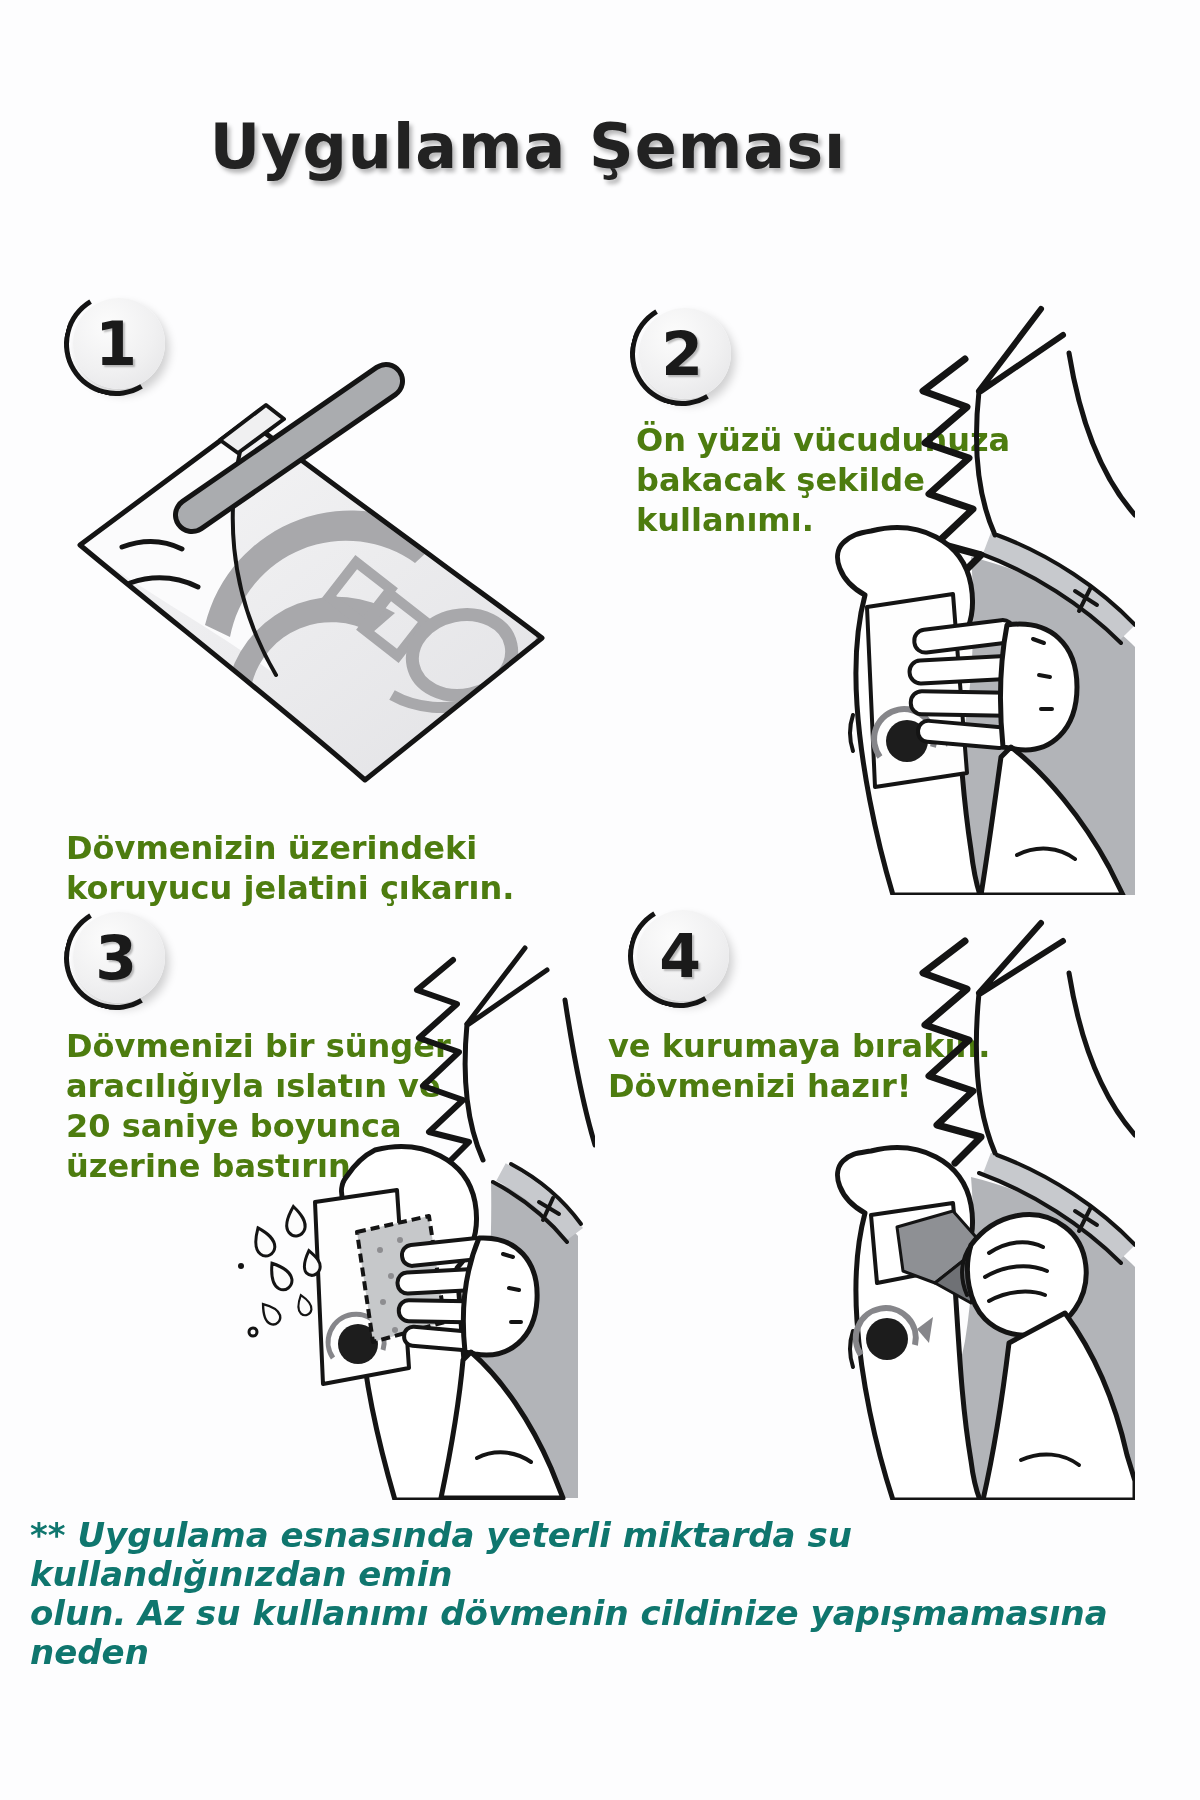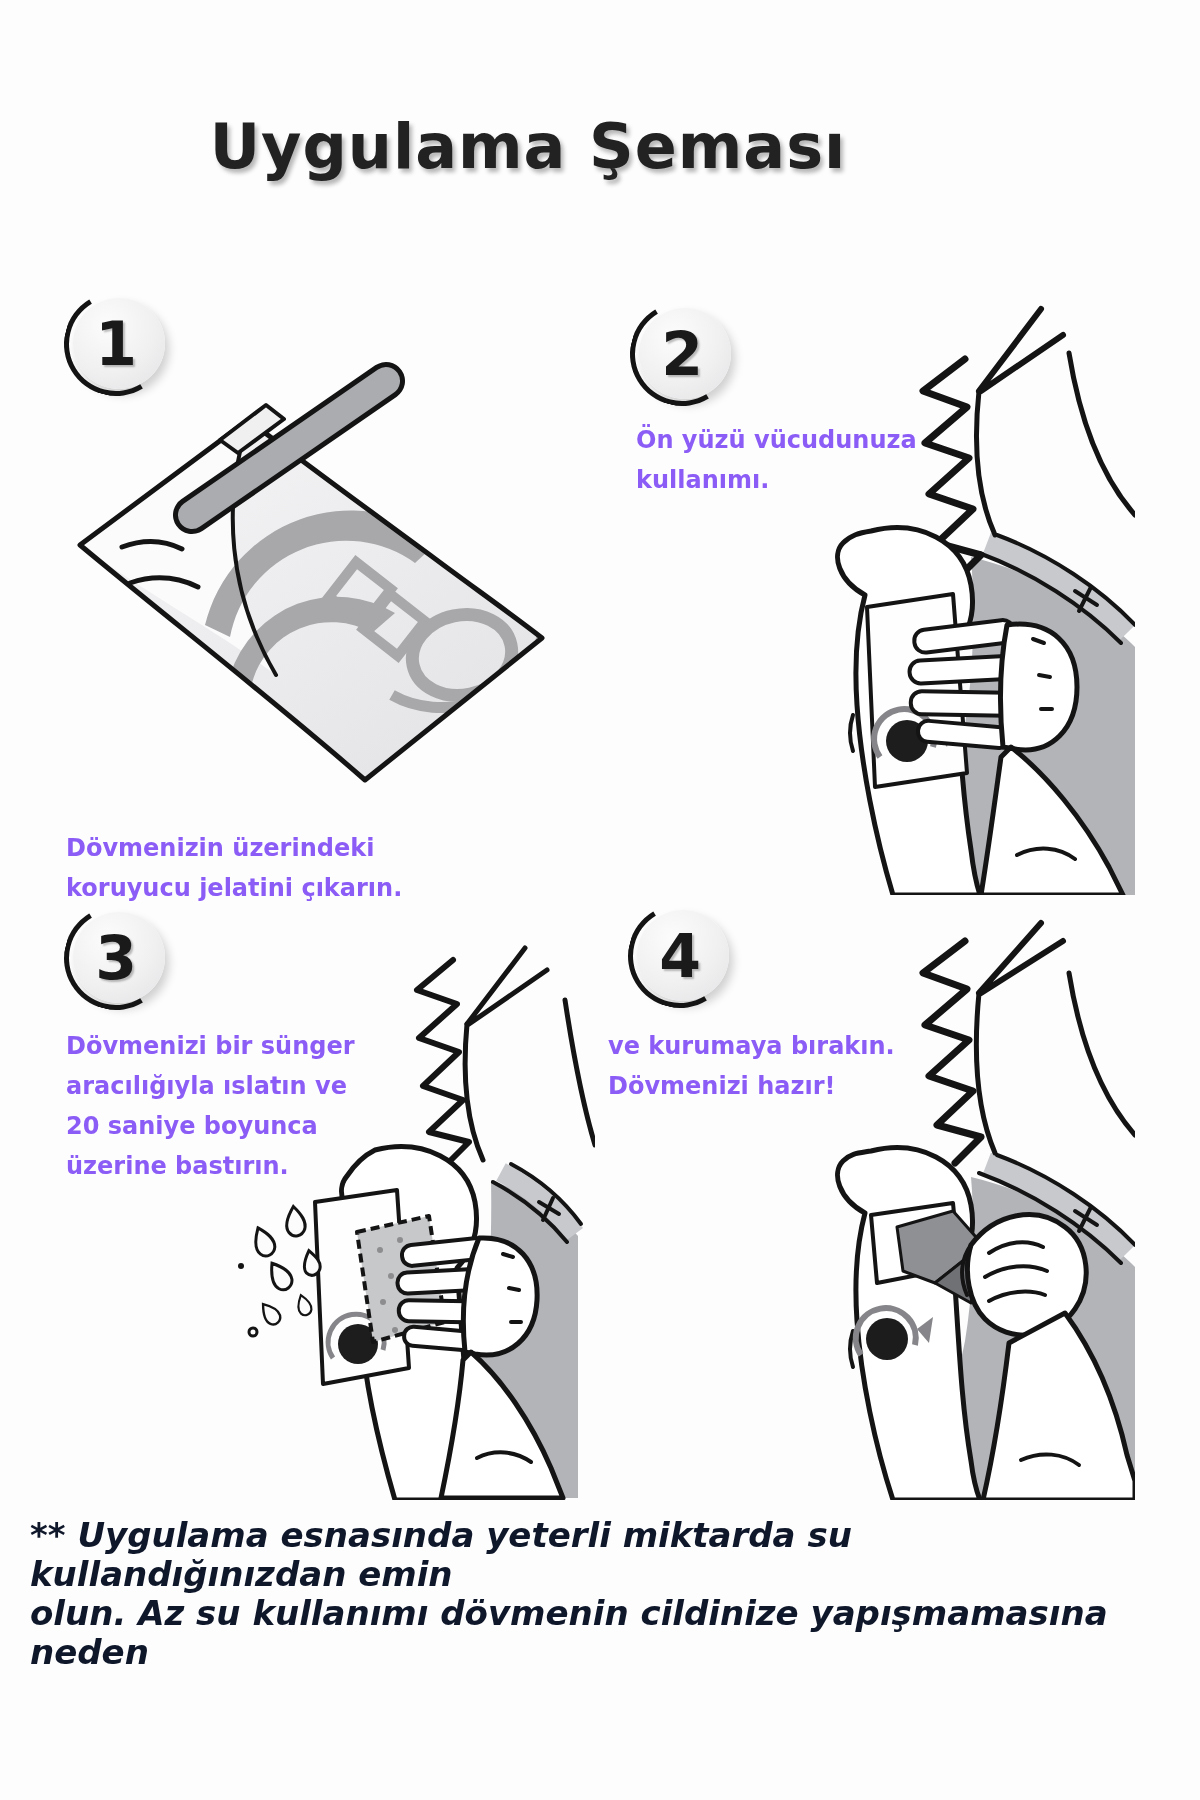--- a/index.html
+++ b/index.html
@@ -25,24 +25,24 @@
   .badge .fill {
     position:absolute; left:9px; top:6px; right:3px; bottom:7px; border-radius:50%;
     background:radial-gradient(circle at 38% 30%, #fcfcfc 0%, #f0f0f1 55%, #e2e2e4 100%);
     box-shadow:4px 6px 10px rgba(0,0,0,0.18);
   }
   .badge .num {
     position:absolute; inset:0; display:flex; align-items:center; justify-content:center;
     font-size:60px; font-weight:bold; color:#1a1a1a;
     text-shadow:2px 2px 2px rgba(0,0,0,0.25);
   }
-  .caption { position:absolute; font-size:24px; font-weight:bold; line-height:40px; color:#8b5cf6; }
+  .caption { position:absolute; font-size:32px; font-weight:bold; line-height:40px; color:#4d7c0f; }
   .footnote {
     position:absolute; left:30px; top:1516px; width:1150px;
-    font-size:34px; line-height:39px; font-weight:bold; font-style:italic; color:#0f172a;
+    font-size:34px; line-height:39px; font-weight:bold; font-style:italic; color:#0f766e;
   }
   svg { position:absolute; }
   .s  { stroke:#141414; fill:none; stroke-linecap:round; stroke-linejoin:round; }
 </style>
 </head>
 <body>
 
 <div class="page">
 
   <div class="title">Uygulama Şeması</div>
@@ -98,20 +98,21 @@
   </div>
 
   <div class="badge" style="left:630px; top:302px;">
     <span class="fill"></span>
     <span class="ring"></span>
     <span class="num">2</span>
   </div>
 
   <div class="caption" style="left:636px; top:420px;">
     <div>Ön yüzü vücudunuza</div>
+    <div>bakacak şekilde</div>
     <div>kullanımı.</div>
   </div>
 
   <svg style="left:775px; top:295px;" width="360" height="600" viewBox="0 0 360 600">
 
     <path d="M 196,262 C 252,275 312,306 356,348 L 360,352 L 360,600 L 118,600 C 156,543 180,484 190,430 C 199,374 200,312 196,262 Z" fill="#b2b4b8"></path>
     <path d="M 212,248 C 265,268 315,300 352,338" stroke="#c7c9cd" stroke-width="22" fill="none"></path>
     <path class="s" d="M 204,258 C 258,278 308,310 346,348" stroke-width="4"></path>
     <path class="s" d="M 222,240 C 276,260 326,294 360,330" stroke-width="4"></path>
     <path class="s" d="M 300,296 L 322,310 M 316,292 L 304,316" stroke-width="4"></path>

